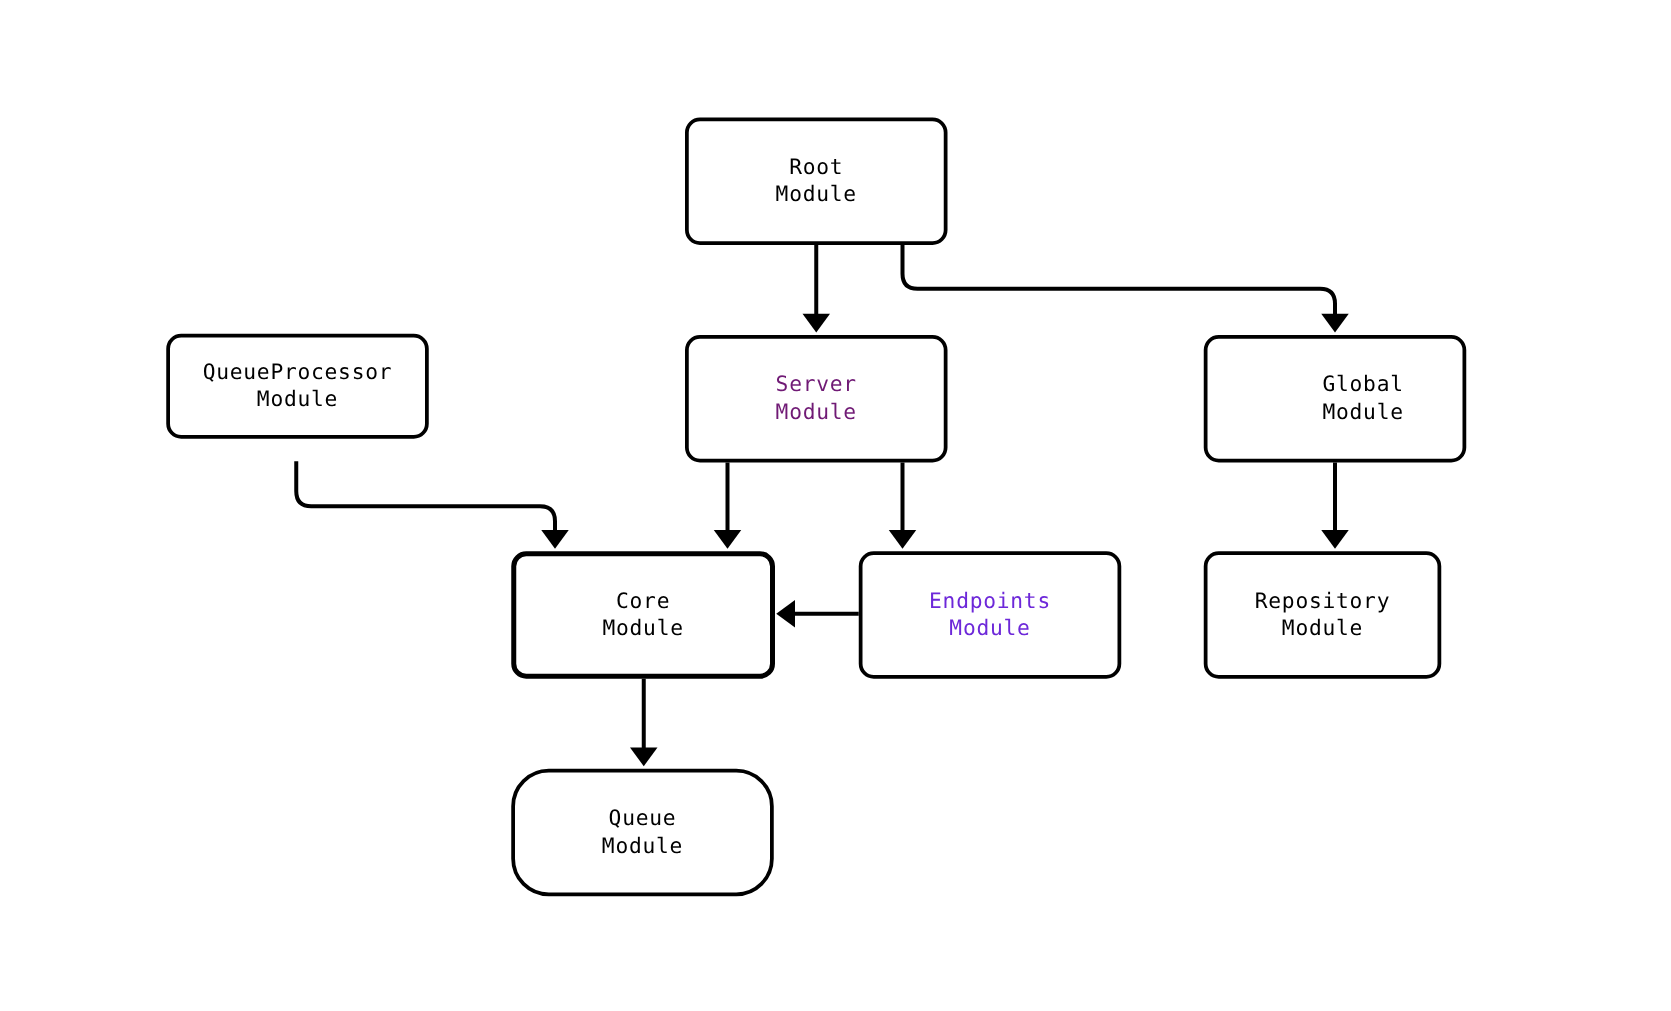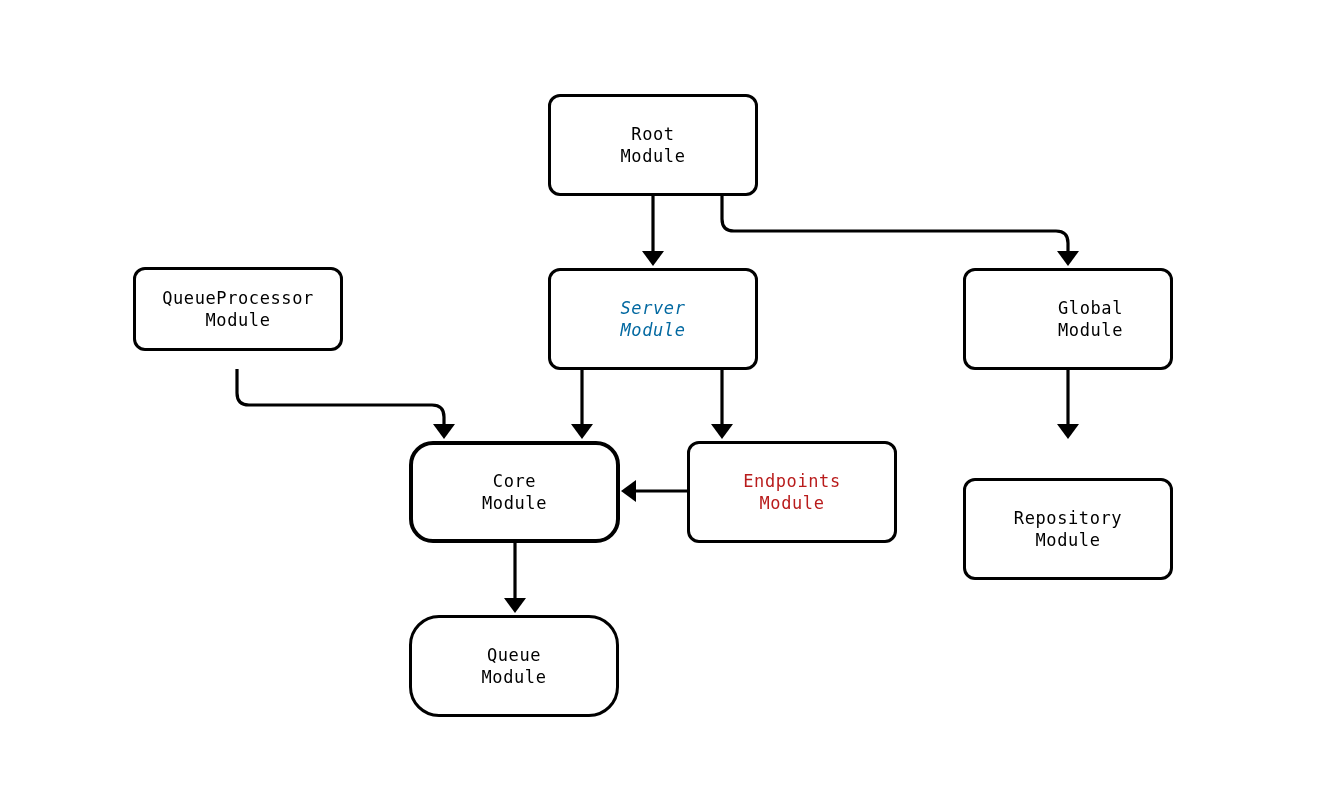--- a/index.html
+++ b/index.html
@@ -34,21 +34,20 @@
     border: 3px solid #be185d;
     border-radius: 12px;
     display: flex;
     flex-direction: column;
     align-items: center;
     justify-content: center;
     z-index: 5;
   }
   .node.emphasis {
     border-width: 4.5px;
-    border-radius: 24px;
   }
   .node-label {
     font-family: "DejaVu Sans Mono", "Liberation Mono", monospace;
     font-size: 17px;
     line-height: 22px;
     color: #000000;
     letter-spacing: 0.6px;
     text-align: center;
     white-space: pre;
     font-weight: 400;
@@ -97,36 +96,36 @@
   <div id="node-layer">
       <div class="node" style="left: 548px; top: 94px; width: 210px; height: 102px; border-color: rgb(0, 0, 0);">
         <div class="node-label" style="color: rgb(0, 0, 0);">Root
 Module</div>
       </div>
       <div class="node" style="left: 133px; top: 267px; width: 210px; height: 84px; border-color: rgb(0, 0, 0);">
         <div class="node-label" style="color: rgb(0, 0, 0);">QueueProcessor
 Module</div>
       </div>
       <div class="node" style="left: 548px; top: 268px; width: 210px; height: 102px; border-color: rgb(0, 0, 0);">
-        <div class="node-label" style="color: #0369a1; font-style: italic;">Server
+        <div class="node-label" style="color: #701a75;">Server
 Module</div>
       </div>
       <div class="node" style="left: 963px; top: 268px; width: 210px; height: 102px; border-color: rgb(0, 0, 0);">
         <div class="node-label" style="color: rgb(0, 0, 0); margin-left: 45px;">Global
 Module</div>
       </div>
       <div class="node emphasis" style="left: 409px; top: 441px; width: 211px; height: 102px; border-color: rgb(0, 0, 0);">
         <div class="node-label" style="color: rgb(0, 0, 0);">Core
 Module</div>
       </div>
       <div class="node" style="left: 687px; top: 441px; width: 210px; height: 102px; border-color: rgb(0, 0, 0);">
-        <div class="node-label" style="color: #b91c1c;">Endpoints
+        <div class="node-label" style="color: #6d28d9;">Endpoints
 Module</div>
       </div>
-      <div class="node" style="left: 963px; top: 441px; width: 210px; height: 102px; border-color: rgb(0, 0, 0); margin-top: 37px;">
+      <div class="node" style="left: 963px; top: 441px; width: 190px; height: 102px; border-color: rgb(0, 0, 0);">
         <div class="node-label" style="color: rgb(0, 0, 0);">Repository
 Module</div>
       </div>
       <div class="node" style="left: 409px; top: 615px; width: 210px; height: 102px; border-color: rgb(0, 0, 0); border-radius: 30px;">
         <div class="node-label" style="color: rgb(0, 0, 0);">Queue
 Module</div>
       </div>
     </div>
 
 </div>

